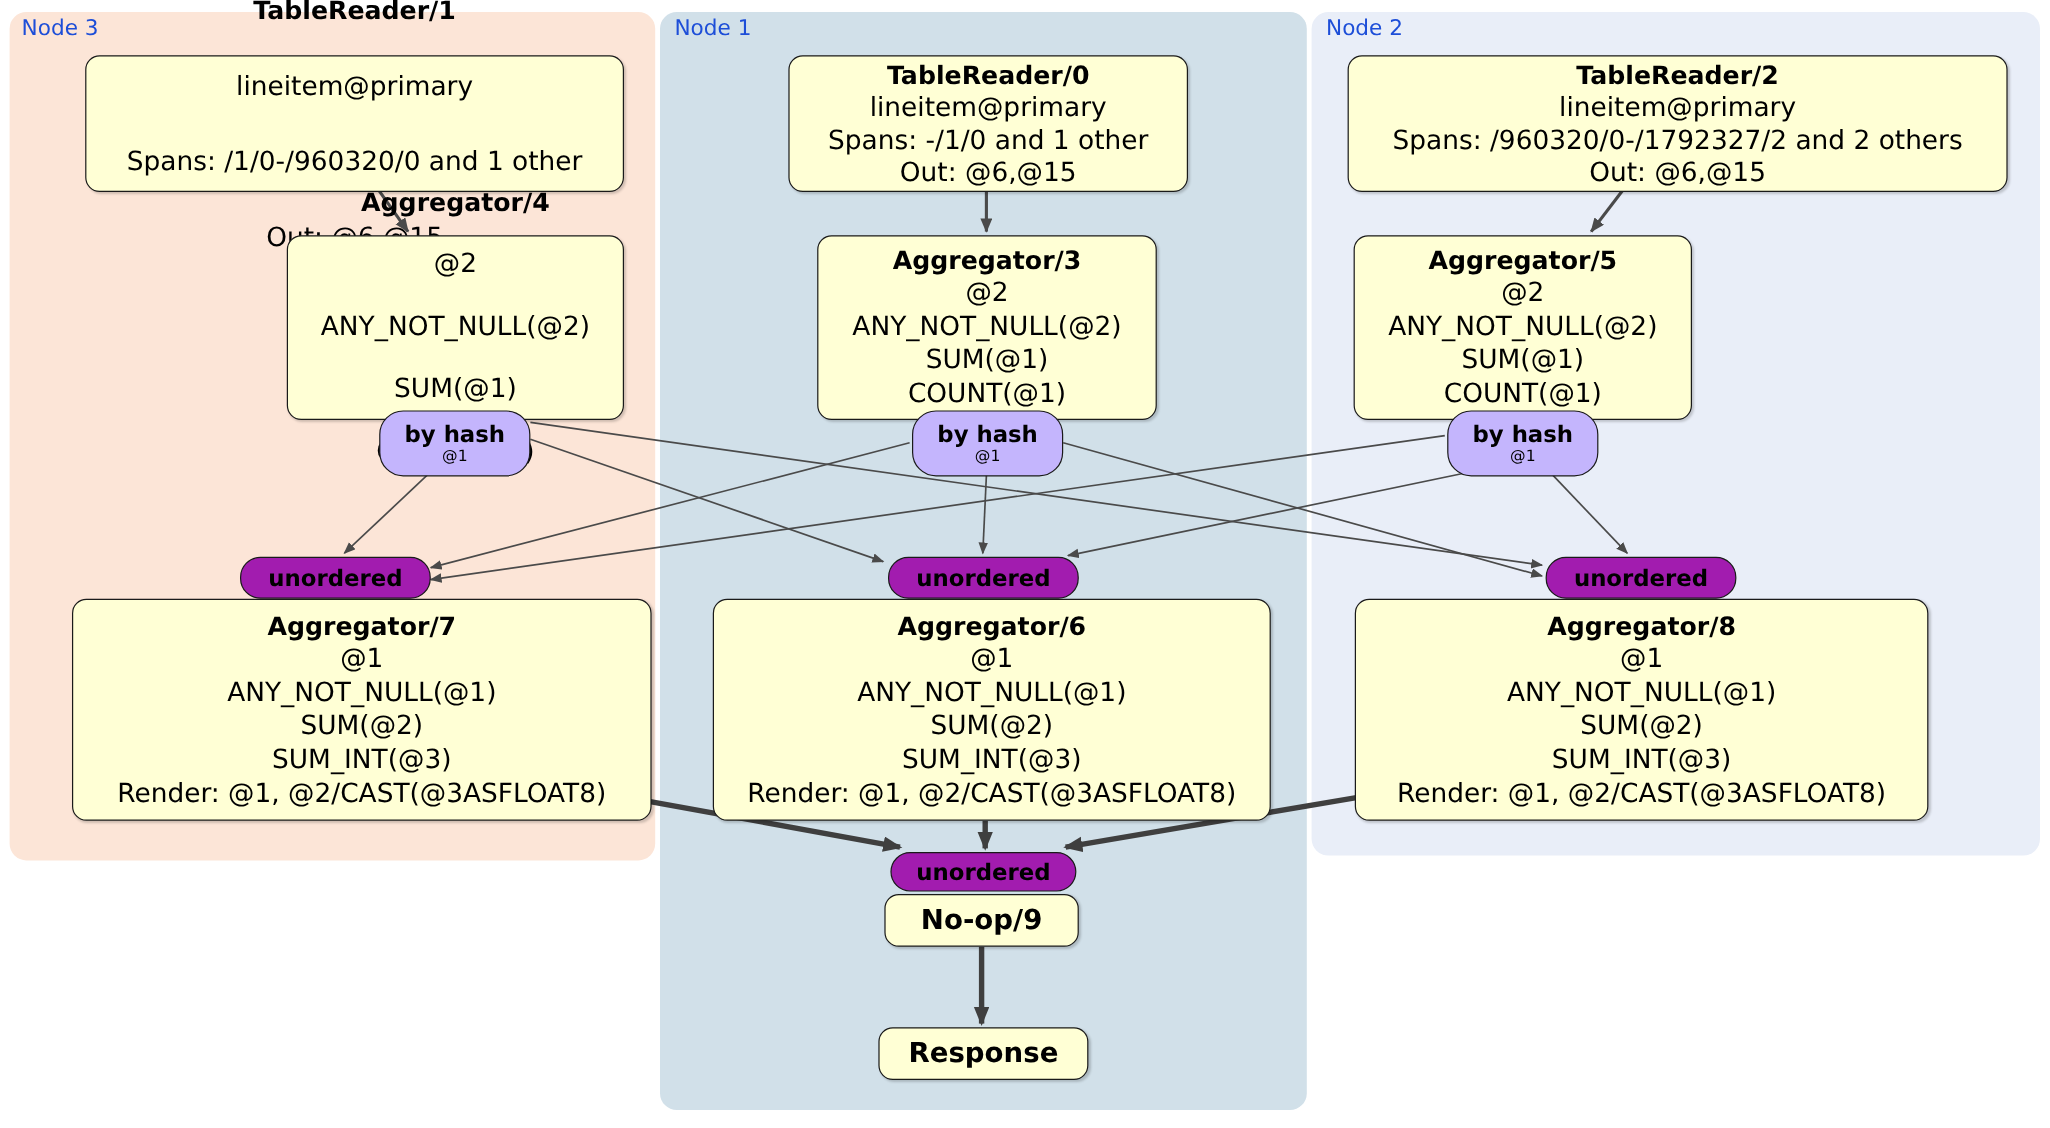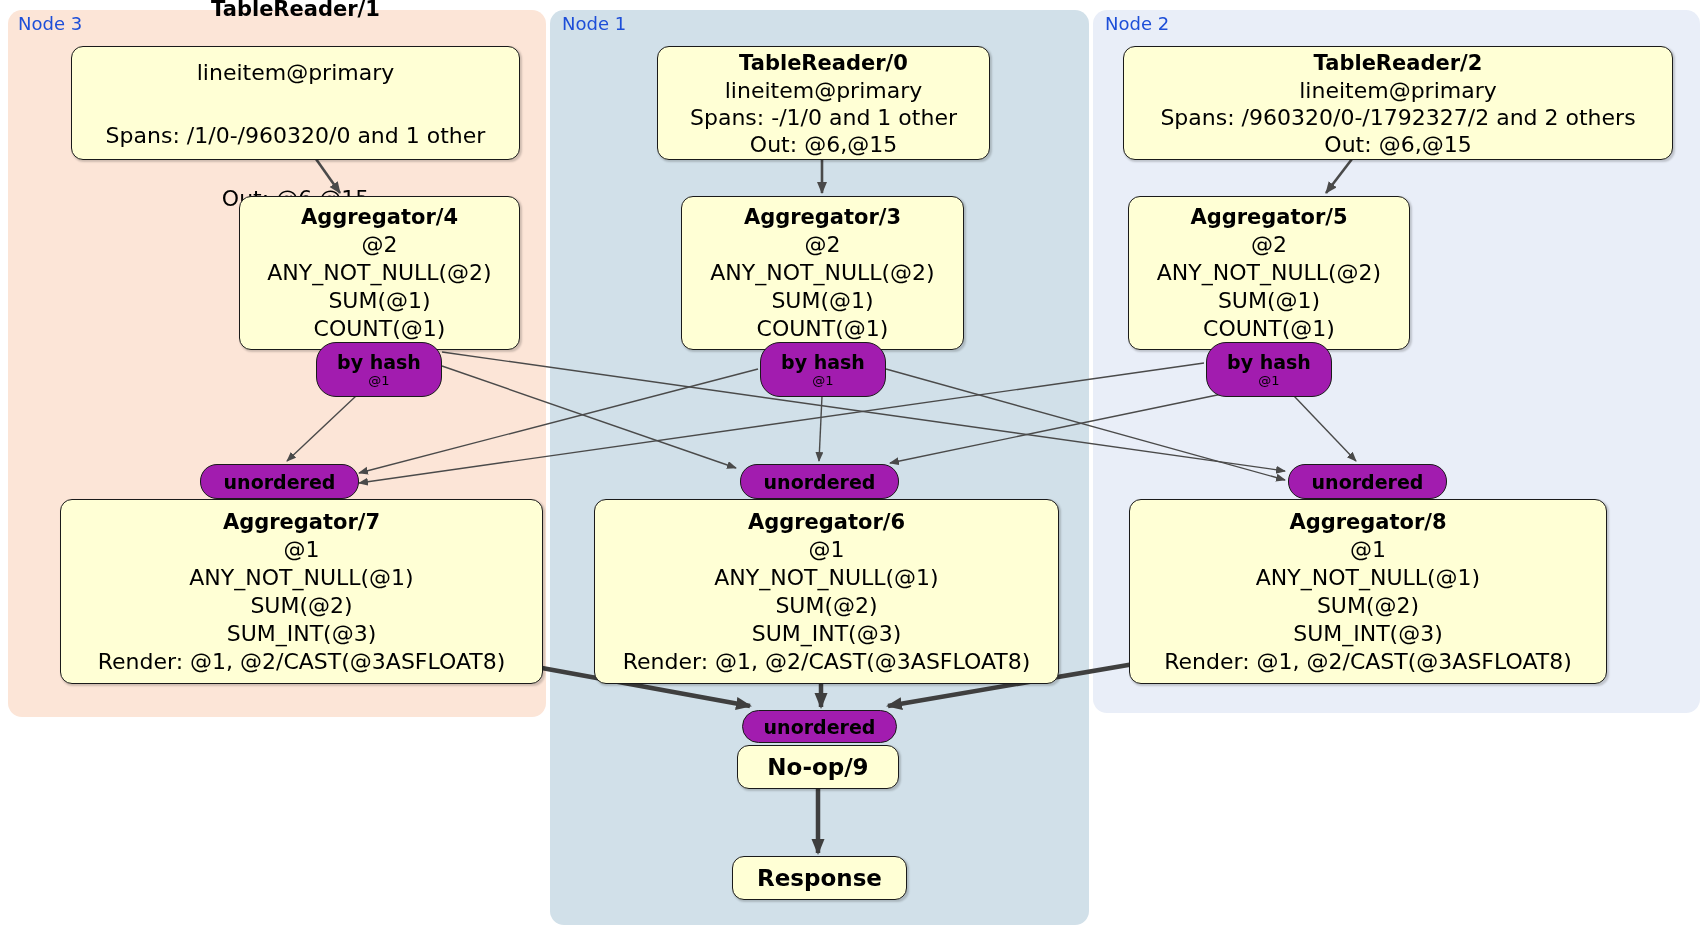--- a/index.html
+++ b/index.html
@@ -9,21 +9,21 @@
   .region-label{position:absolute;font-size:18px;color:#1d4ed8;white-space:nowrap;}
   #edge-layer{position:absolute;left:0;top:0;width:1708px;height:940px;z-index:2;}
   .plan-box{position:absolute;background:#ffffd5;border:1.6px solid #1a1a1a;border-radius:12px;
             z-index:3;display:flex;flex-direction:column;justify-content:center;align-items:center;
             text-align:center;box-shadow:1.5px 1.5px 2px rgba(0,0,0,0.18);}
   .box-title{font-weight:bold;font-size:21px;line-height:28px;white-space:nowrap;}
   .box-line{font-size:22px;line-height:27px;white-space:nowrap;}
   .agg .box-line{line-height:28px;}
   .pill{position:absolute;z-index:4;display:flex;flex-direction:column;justify-content:center;
         align-items:center;text-align:center;border:1.8px solid #1a1a1a;}
-  .hash-pill{background:#a21caf;border-radius:20px;}
+  .hash-pill{background:#c4b5fd;border-radius:20px;}
   .hash-label{font-weight:bold;font-size:19px;line-height:22px;}
   .hash-sub{font-size:13px;line-height:15px;}
   .sync-pill{background:#a21caf;border-radius:17px;}
   .sync-label{font-weight:bold;font-size:19px;line-height:20px;}
   .terminal{z-index:3;}
   .terminal .box-title{font-size:23px;}
 </style>
 </head>
 <body>
 
@@ -83,21 +83,21 @@
   <div class="box-line">Spans: -/1/0 and 1 other</div>
   <div class="box-line">Out: @6,@15</div>
 </div>
 <div class="plan-box" style="left:1123px;top:46px;width:548px;height:112px;">
   <div class="box-title">TableReader/2</div>
   <div class="box-line">lineitem@primary</div>
   <div class="box-line">Spans: /960320/0-/1792327/2 and 2 others</div>
   <div class="box-line">Out: @6,@15</div>
 </div>
 
-<div class="plan-box agg" style="left:239px;top:196px;width:279px;height:152px;">
+<div class="plan-box agg" style="left:239px;top:196px;width:279px;height:152px;gap:24px;">
   <div class="box-title">Aggregator/4</div>
   <div class="box-line">@2</div>
   <div class="box-line">ANY_NOT_NULL(@2)</div>
   <div class="box-line">SUM(@1)</div>
   <div class="box-line">COUNT(@1)</div>
 </div>
 <div class="plan-box agg" style="left:681px;top:196px;width:281px;height:152px;">
   <div class="box-title">Aggregator/3</div>
   <div class="box-line">@2</div>
   <div class="box-line">ANY_NOT_NULL(@2)</div>

